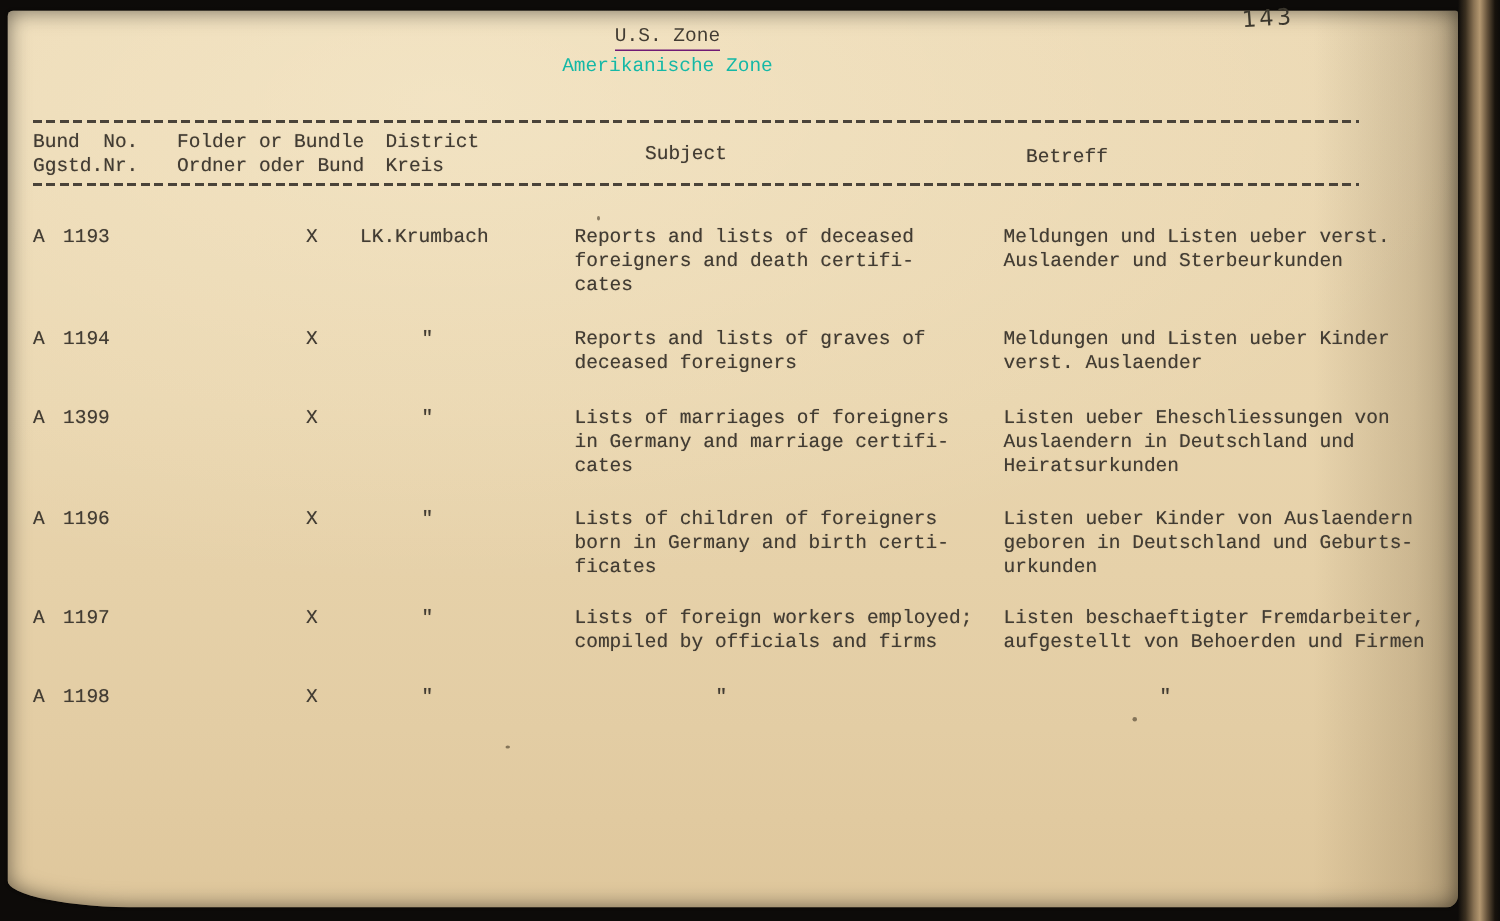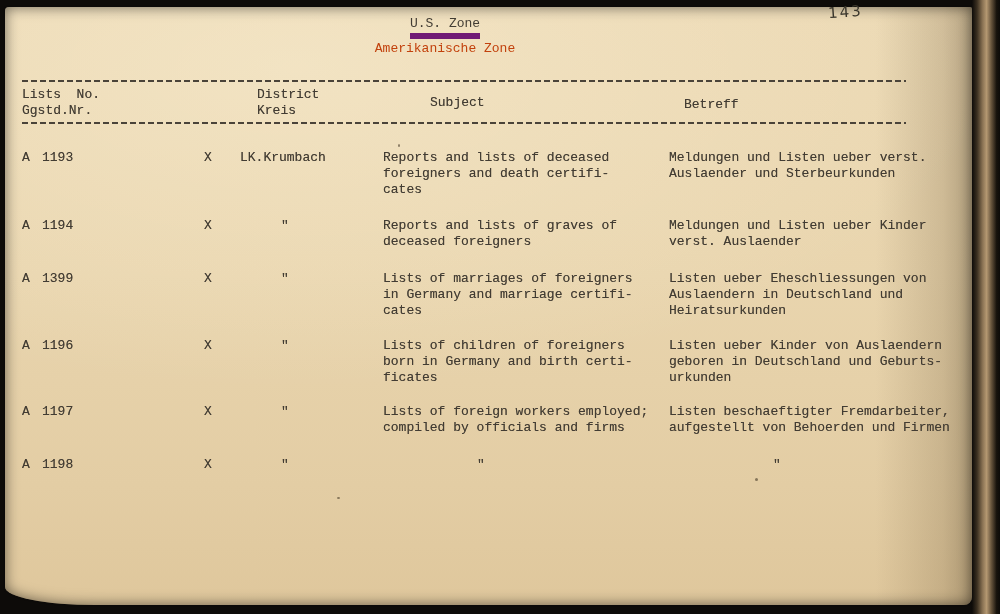--- a/index.html
+++ b/index.html
@@ -26,22 +26,22 @@
      text-shadow:0 0 .5px rgba(62,55,44,.55);}
 
   
   #page-number{position:absolute;left:828px;top:3px;color:#3b372d;
      font-family:"DejaVu Sans",sans-serif;font-size:15px;letter-spacing:2px;
      transform:rotate(-4deg);}
 
   
   #title-block{position:absolute;left:330px;top:14px;width:230px;text-align:center;}
   #doc-title{display:inline-block;color:#423c33;font-size:13px;line-height:16px;
-     border-bottom:6px solid #701a75;padding-bottom:1px;white-space:pre;}
-  #doc-subtitle{color:#c2410c;font-size:13px;line-height:16px;margin-top:2px;white-space:pre;}
+     border-bottom:1px solid #701a75;padding-bottom:1px;white-space:pre;}
+  #doc-subtitle{color:#14b8a6;font-size:13px;line-height:16px;margin-top:2px;white-space:pre;}
 
   
   .rule{position:absolute;left:22px;width:884px;height:2px;
     background:repeating-linear-gradient(90deg,#4a4339 0 6px,rgba(0,0,0,0) 6px 9px);}
   #rule-top{top:80px;} #rule-bottom{top:122px;}
 
   
   .h-item{left:22px;top:87px;} .h-folder{left:118px;top:87px;}
   .h-district{left:257px;top:87px;} .h-subject{left:430px;top:95px;} .h-betreff{left:684px;top:97px;}
 
@@ -68,22 +68,24 @@
 
     <div id="page-number">143</div>
 
     <div id="title-block">
       <span id="doc-title">U.S. Zone</span>
       <div id="doc-subtitle">Amerikanische Zone</div>
     </div>
 
     <div class="rule" id="rule-top"></div>
 
-    <div class="t h-item"><span>Lists  No.</span>
+    <div class="t h-item"><span>Bund  No.</span>
 <span>Ggstd.Nr.</span></div>
+    <div class="t h-folder"><span>Folder or Bundle</span>
+<span>Ordner oder Bund</span></div>
     <div class="t h-district"><span>District</span>
 <span>Kreis</span></div>
     <div class="t h-subject">Subject</div>
     <div class="t h-betreff">Betreff</div>
 
     <div class="rule" id="rule-bottom"></div>
 
     <div class="row r0">
       <span class="t c-letter">A</span>
       <span class="t c-no">1193</span>

